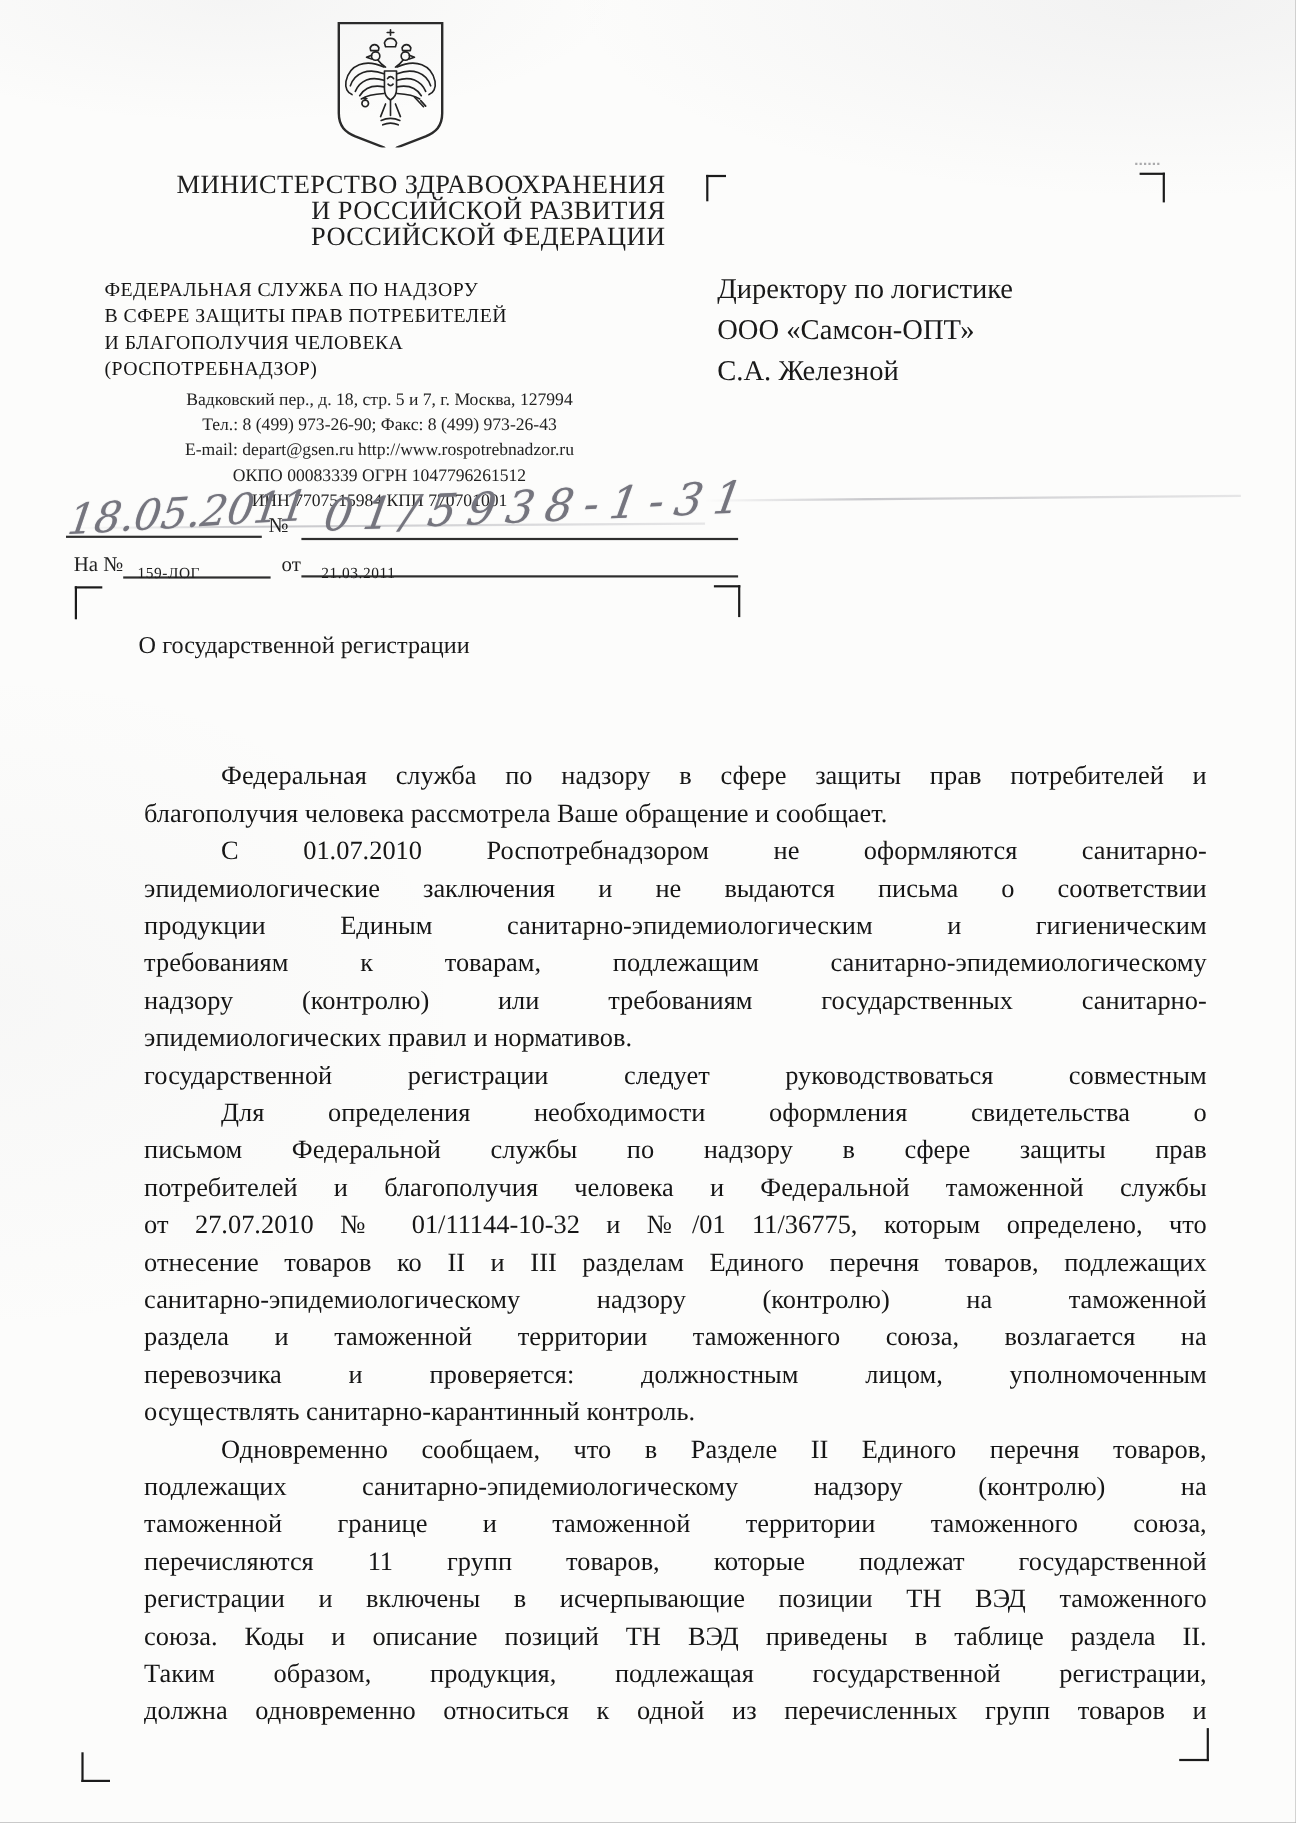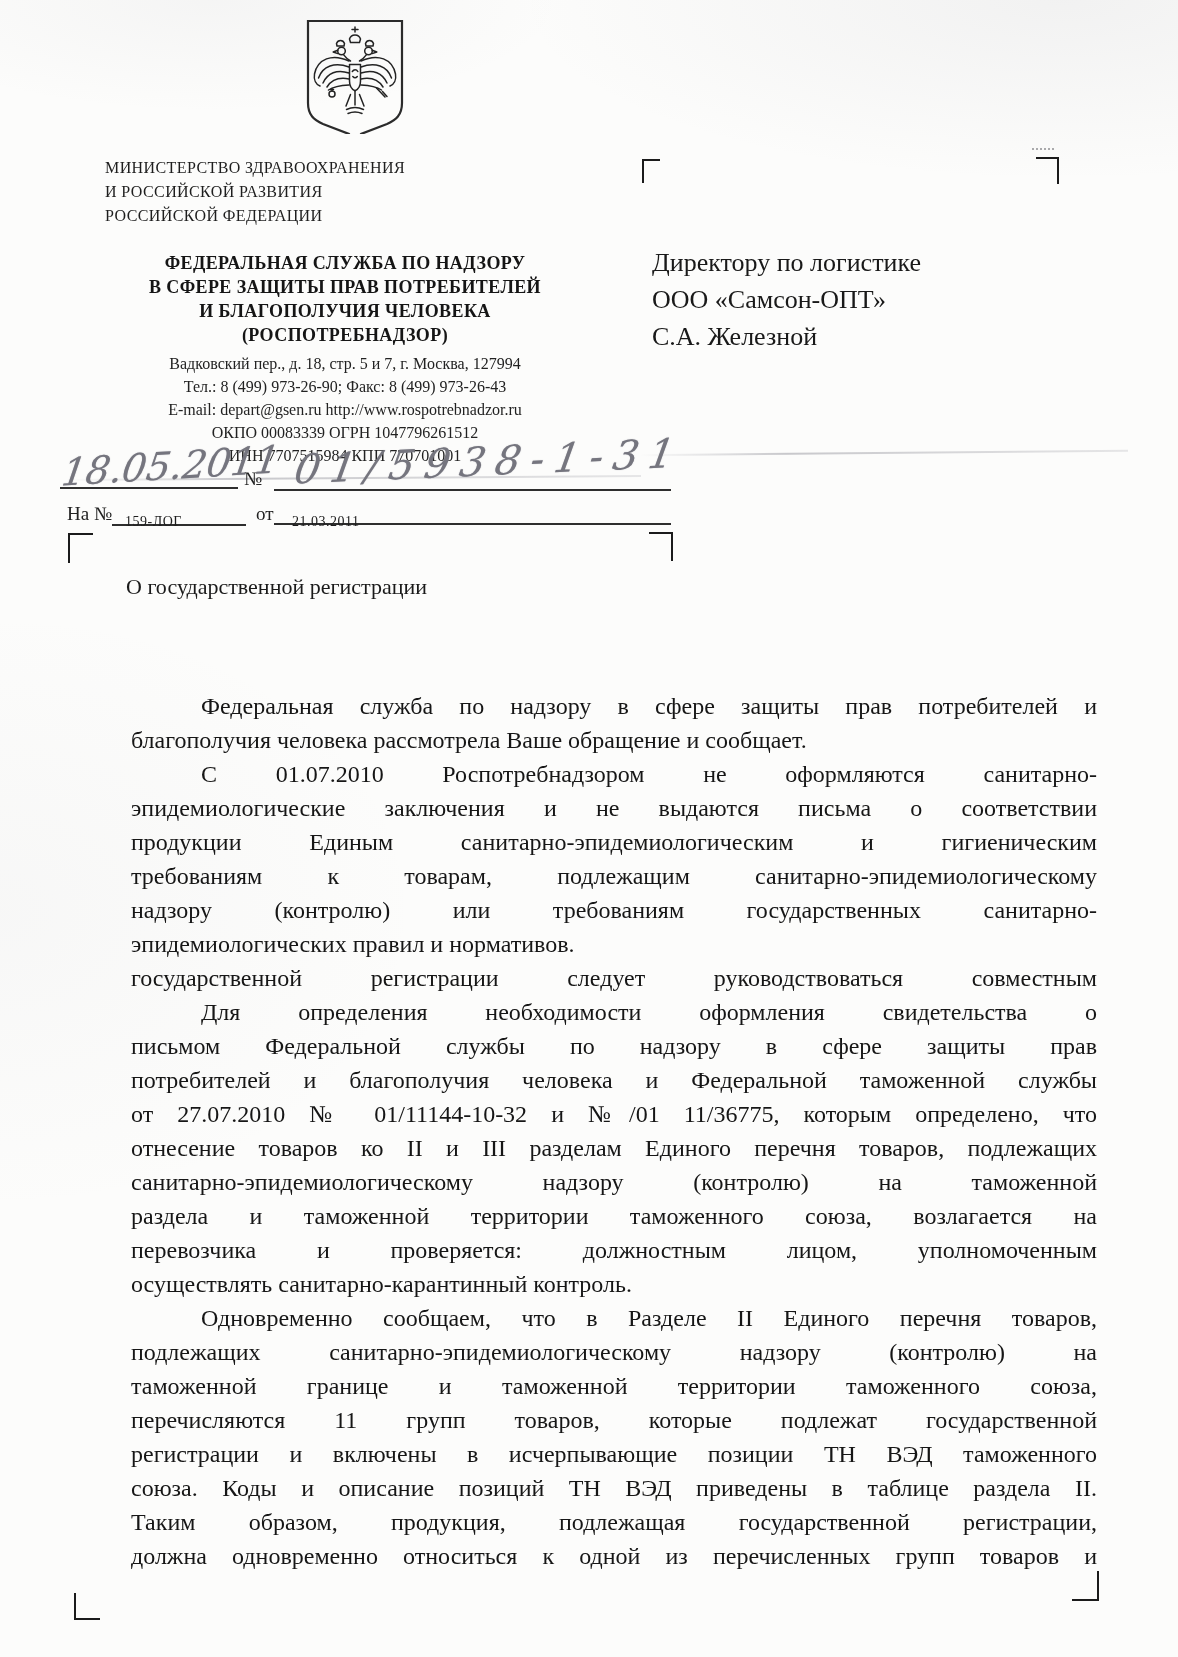--- a/index.html
+++ b/index.html
@@ -12,24 +12,24 @@
     font-family:"Liberation Serif","DejaVu Serif",serif;
     background:
       radial-gradient(900px 300px at 90% 0%, rgba(150,150,158,.10), rgba(0,0,0,0) 60%),
       radial-gradient(500px 160px at 18% 0%, rgba(150,150,158,.07), rgba(0,0,0,0) 70%),
       radial-gradient(700px 500px at 0% 55%, rgba(160,160,168,.05), rgba(0,0,0,0) 60%),
       #fcfcfb;
   }
   .abs{position:absolute;}
   
   .coat{left:304px;top:18px;width:102px;height:116px;}
-  .ministry{left:105px;top:156px;width:500px;text-align:left;
-    font-size:16px;line-height:24px;letter-spacing:.4px;color:#1e1e1e;}
-  .agency{left:95px;top:251px;width:500px;text-align:center;
-    font-size:18px;line-height:24px;font-weight:bold;letter-spacing:.4px;color:#151515;}
+  .ministry{left:105px;top:156px;width:500px;text-align:right;
+    font-size:24px;line-height:24px;letter-spacing:.4px;color:#1e1e1e;}
+  .agency{left:95px;top:251px;width:500px;
+    font-size:18px;line-height:24px;font-weight:normal;letter-spacing:.4px;color:#151515;}
   .contacts{left:95px;top:352px;width:500px;text-align:center;
     font-size:16px;line-height:23px;color:#222;}
   
   .recipient{left:652px;top:244px;width:420px;font-size:26px;line-height:37px;color:#191919;}
   
   .mk{border-color:#3a3a3a;}
   .mk-addr-l{left:642px;top:159px;width:16px;height:22px;border-left:2px solid;border-top:2px solid;}
   .mk-addr-r{left:1036px;top:157px;width:21px;height:25px;border-right:2px solid;border-top:2px solid;}
   .mk-addr-dots{left:1032px;top:148px;width:22px;height:0;border-top:2px dotted rgba(90,90,95,.5);}
   .mk-ref-l{left:68px;top:533px;width:23px;height:28px;border-left:2px solid;border-top:2px solid;}

